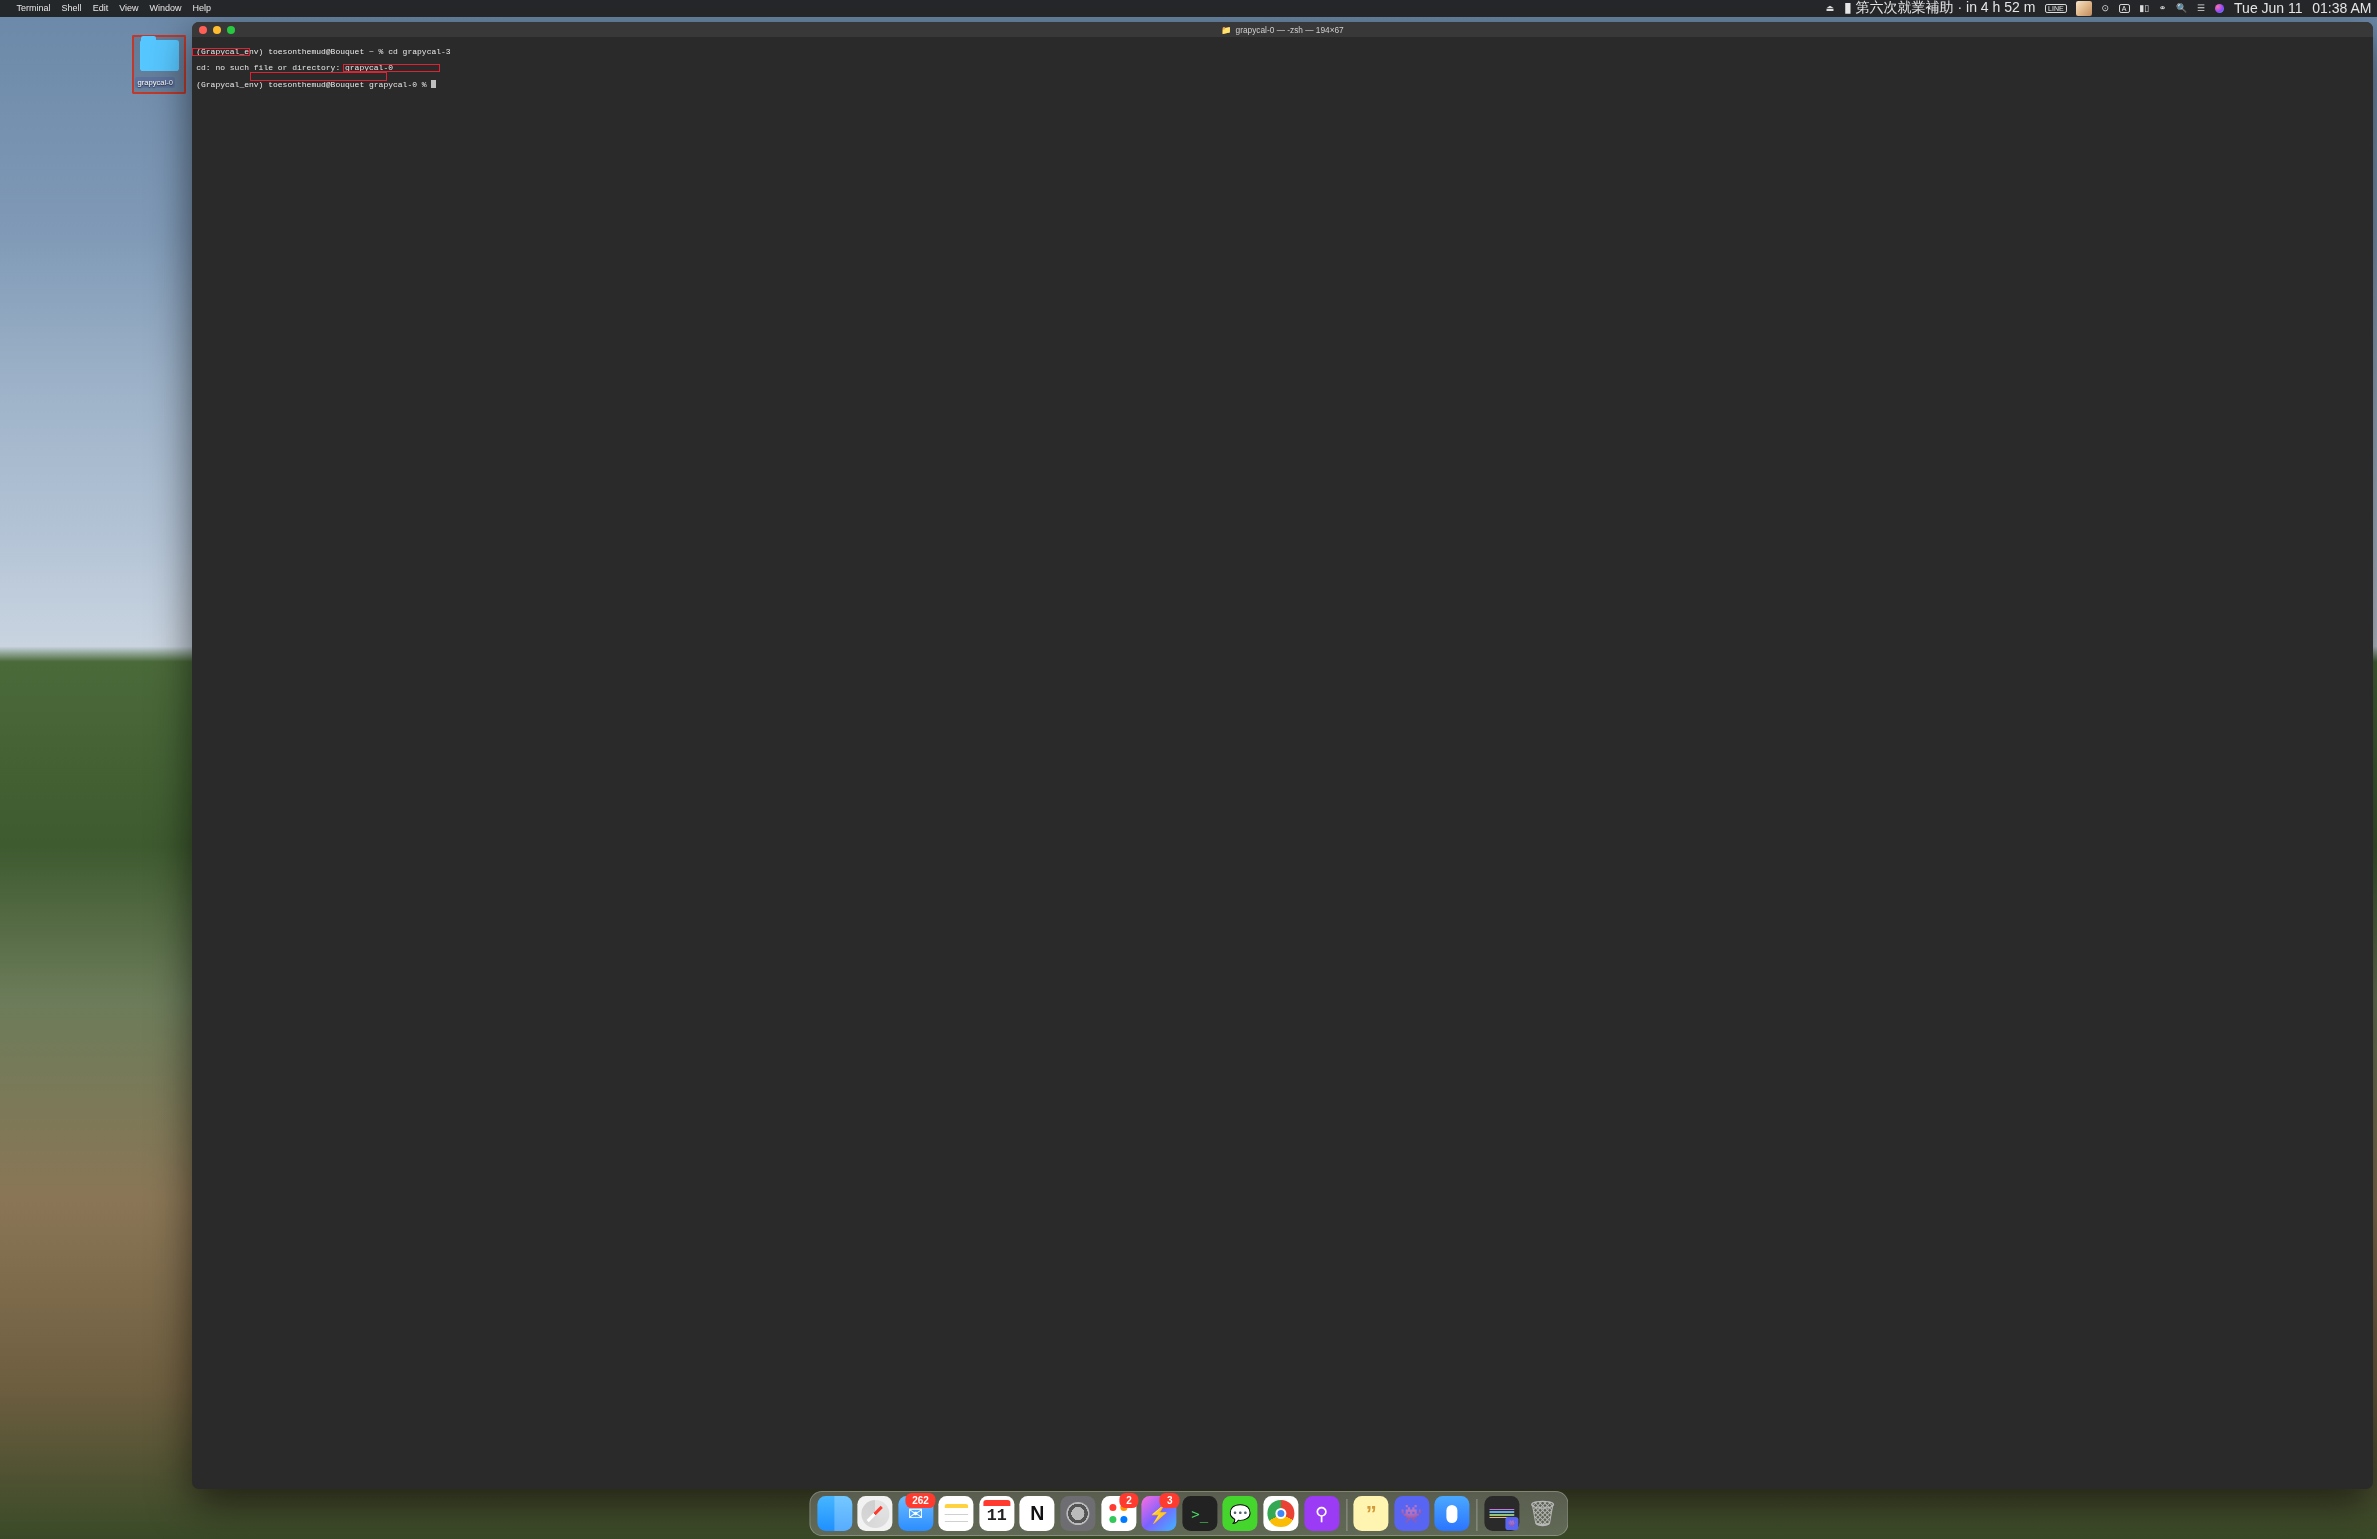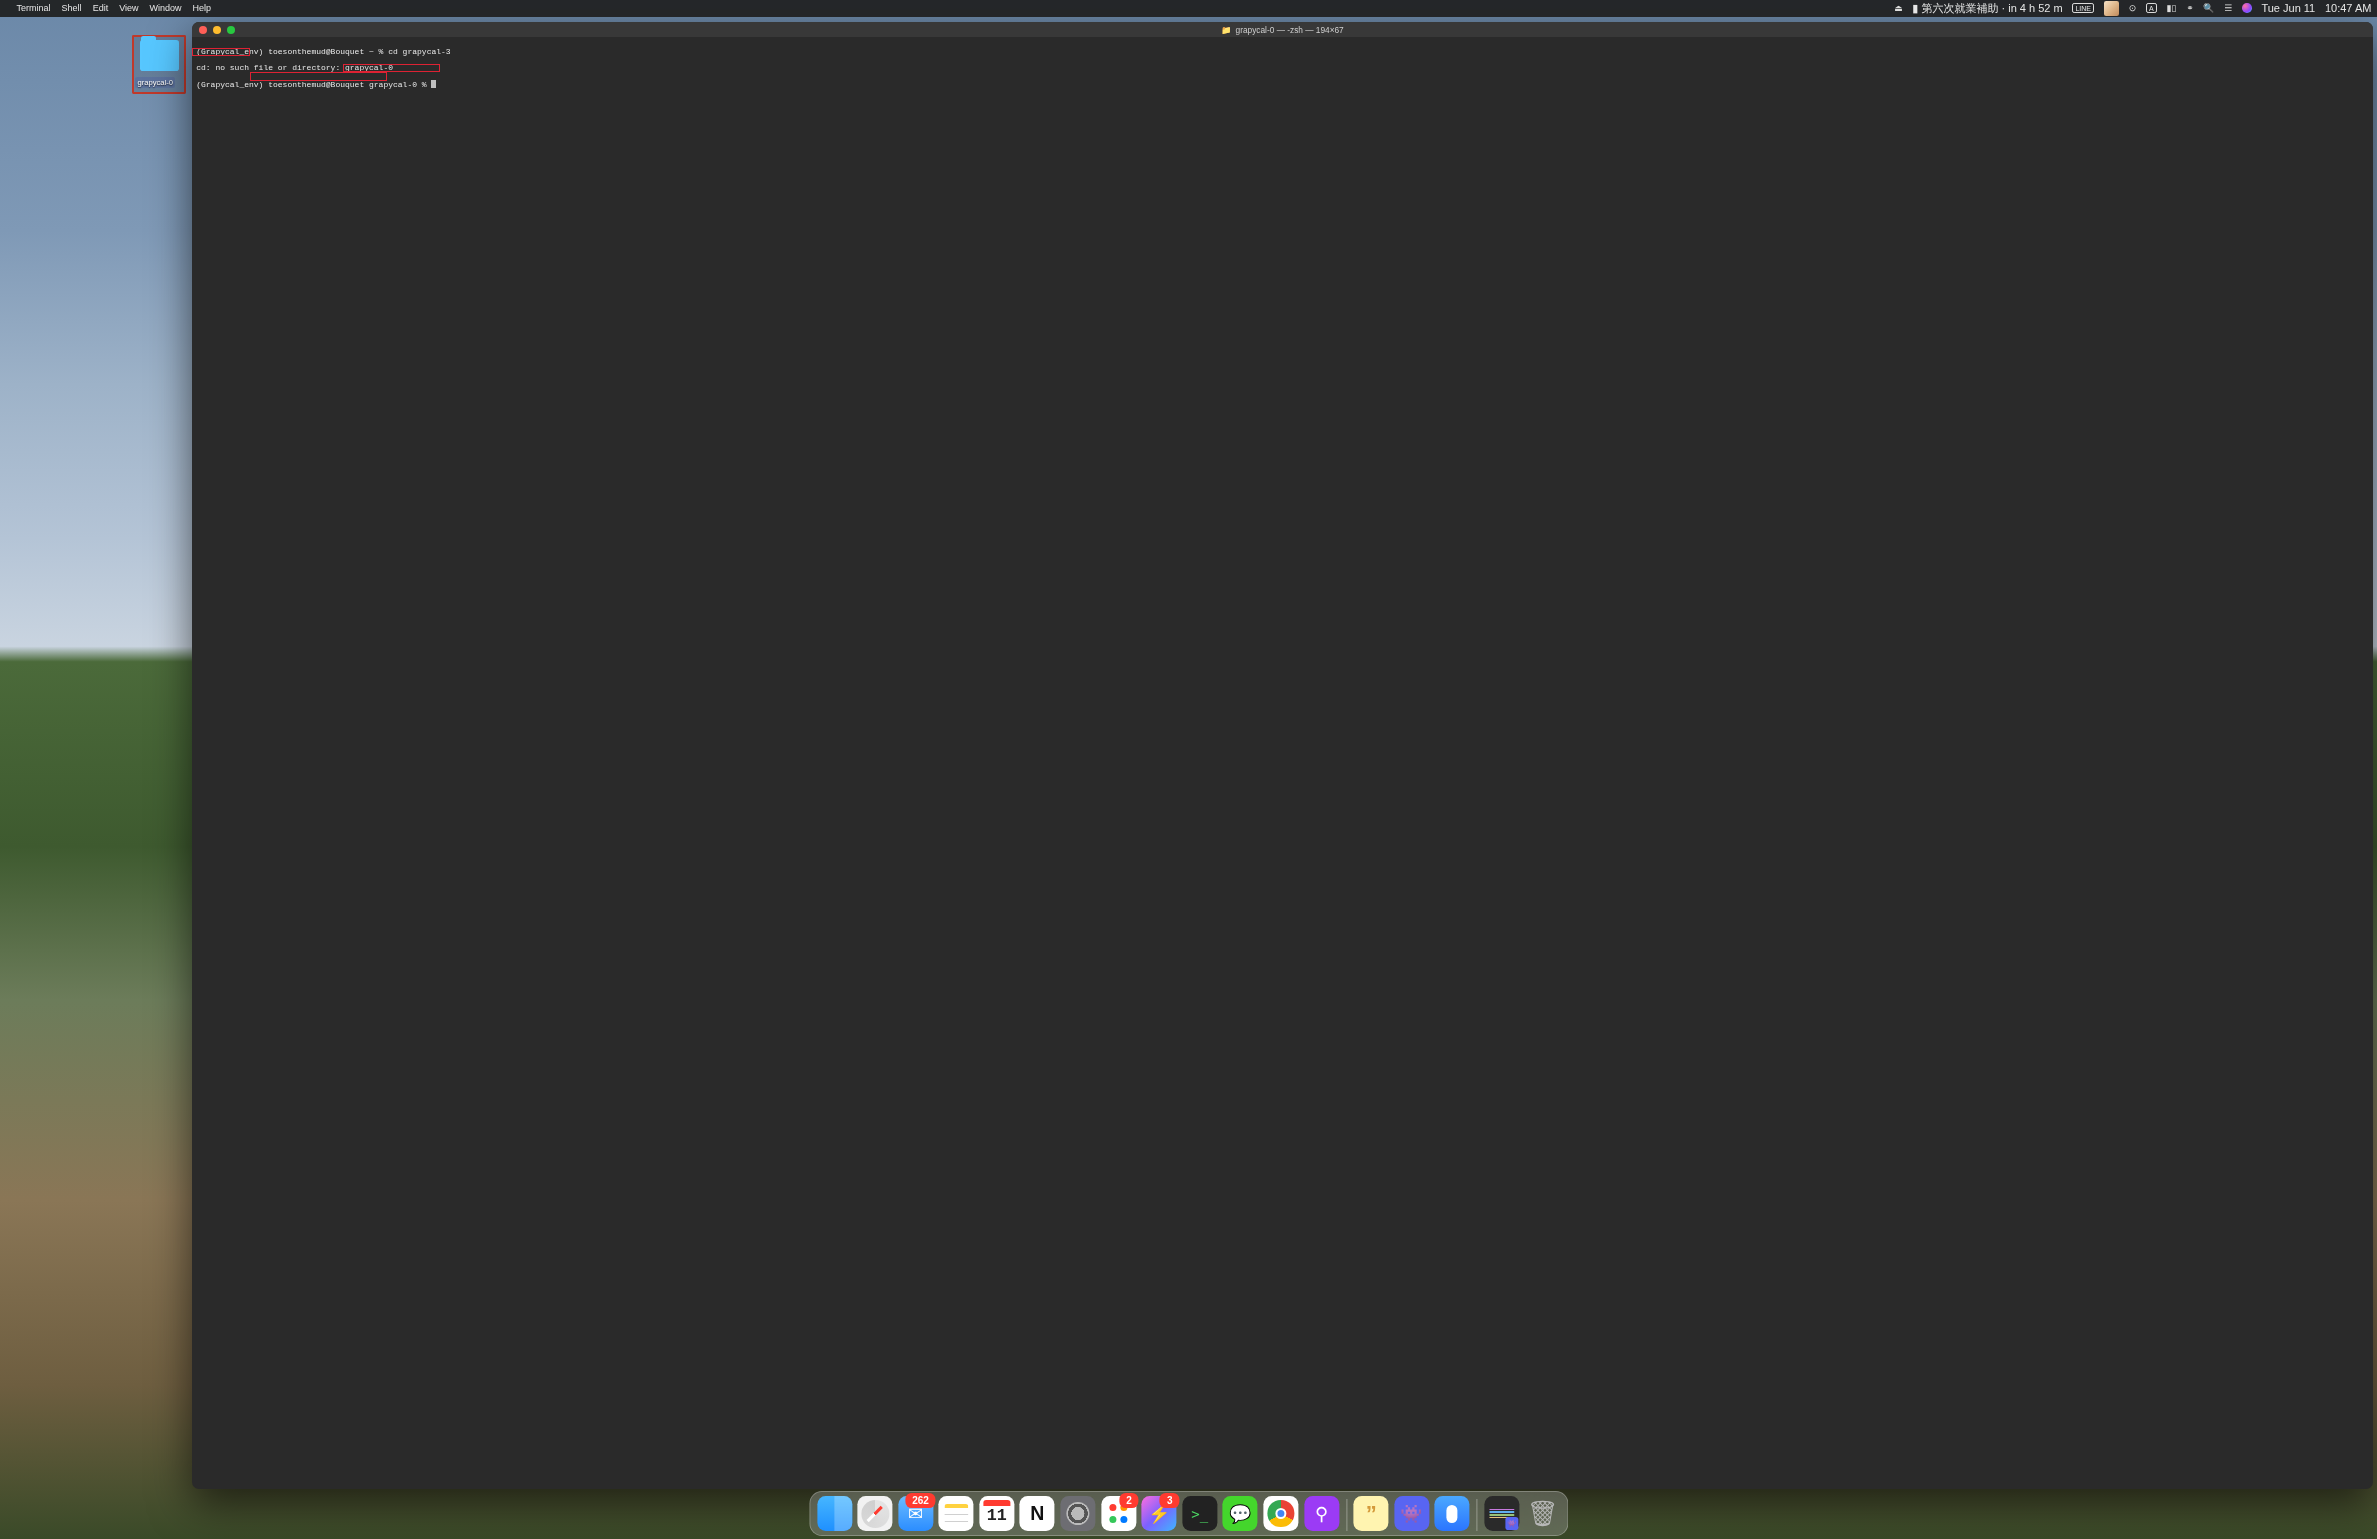--- a/index.html
+++ b/index.html
@@ -19,21 +19,21 @@
     z-index: 1000; backdrop-filter: blur(14px);
   }
   .menubar-left { display: flex; align-items: center; gap: 11px; }
   .menubar-left .app-name { font-weight: 400; }
   .menubar-left .menu-item { cursor: default; }
   .apple-logo { font-size: 10.4px; line-height: 1; }
   .menubar-right { margin-left: auto; display: flex; align-items: center; gap: 9.7px; }
   .mb-icon { color: #ddd; font-size: 9px; line-height: 1; display: inline-flex; align-items: center; }
   .mb-box { border: 0.9px solid #ddd; border-radius: 2.1px; padding: 0 2.1px; font-size: 7px; height: 9.7px; display: inline-flex; align-items: center; }
   .mb-avatar { width: 15.3px; height: 15.3px; background: linear-gradient(135deg,#f7e3c8,#e0b88b,#c08a5c); border-radius: 2.1px; }
-  .mb-text { font-size: 11px; }
+  .mb-text { font-size: 14px; }
   .mb-dot { width: 9.7px; height: 9.7px; border-radius: 50%; background: radial-gradient(circle at 30% 30%, #ff6fa3, #8a46ff 60%, #46c9ff); }
 
   
   .desktop-icon {
     position: absolute; top: 35px; left: 132px; width: 54px; 
     z-index: 5;
   }
   .desktop-icon .highlight-box {
     border: 2.1px solid #c0392b; padding: 2.8px 1.4px 4.2px 1.4px; border-radius: 1.4px;
     background: rgba(0,0,0,0.1);
@@ -155,21 +155,21 @@
     <span class="mb-box">LINE</span>
     <span class="mb-avatar"></span>
     <span class="mb-icon">⊙</span>
     <span class="mb-box">A</span>
     <span class="mb-icon">▮▯</span>
     <span class="mb-icon">⚭</span>
     <span class="mb-icon">🔍</span>
     <span class="mb-icon">☰</span>
     <span class="mb-dot"></span>
     <span class="mb-text">Tue Jun 11</span>
-    <span class="mb-text">10:47 AM</span>
+    <span class="mb-text">01:38 AM</span>
   </div>
 </div>
 
 <div class="desktop-icon">
   <div class="highlight-box">
     <div class="folder"></div>
     <span class="label">grapycal-0</span>
   </div>
 </div>
 

